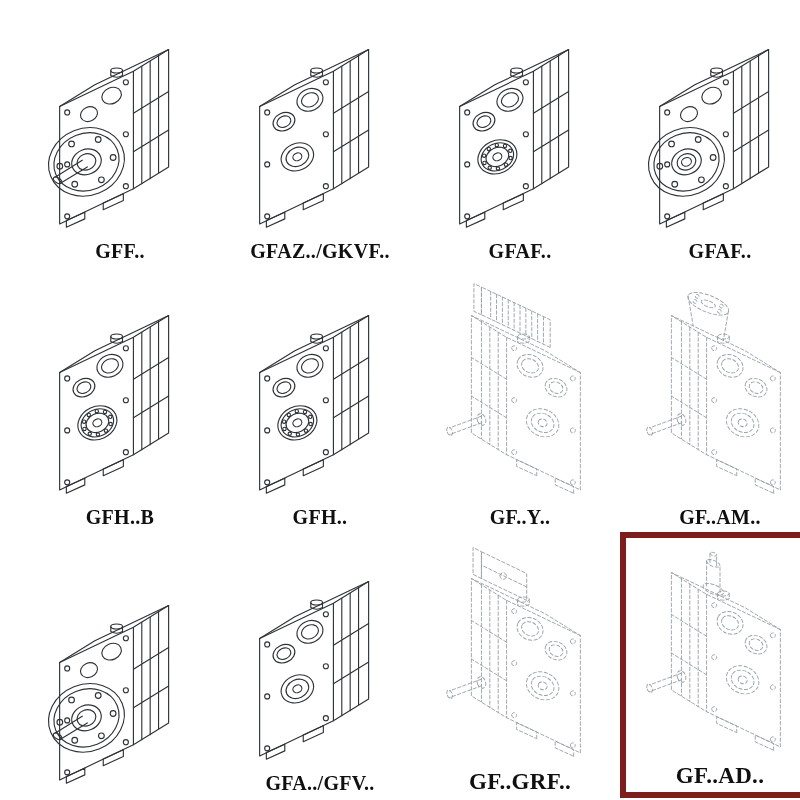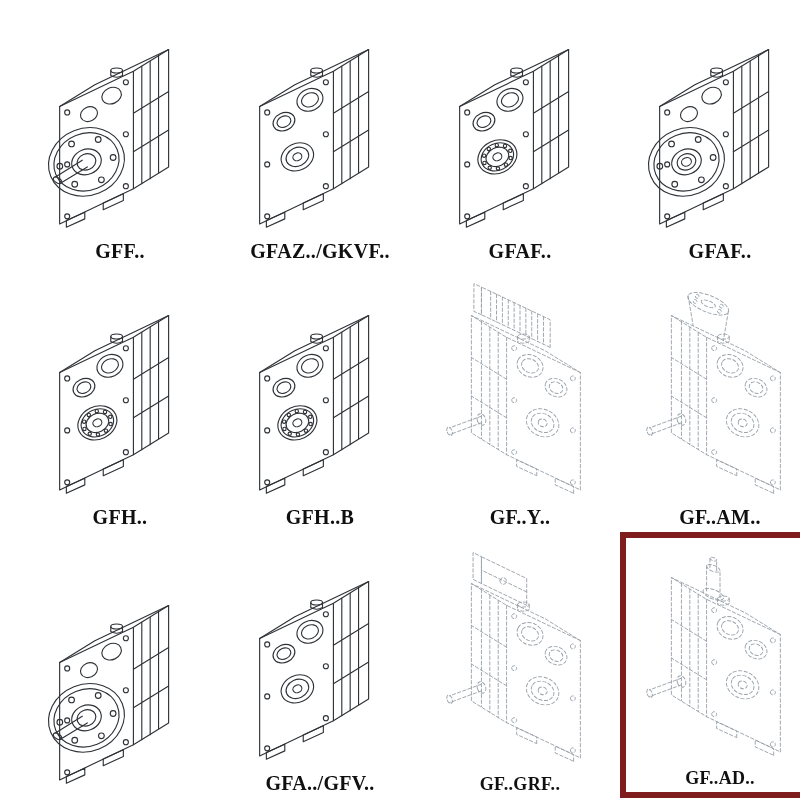--- a/index.html
+++ b/index.html
@@ -14,21 +14,21 @@
     display:flex;flex-direction:column;align-items:center;justify-content:flex-end;
     padding-bottom:3px;box-sizing:border-box;
   }
   .cell.bordered{border:6px solid #7f1d1d;}
   .art{width:182px;height:228px;display:flex;align-items:flex-end;justify-content:center;}
   .art svg{width:100%;height:100%;}
   .label{
     font-weight:bold;font-size:20px;color:#101010;letter-spacing:.3px;
     margin-top:1px;white-space:nowrap;
   }
-  .label-lg{font-size:18px;}
+  .label-lg{font-size:23px;}
 </style>
 </head>
 <body>
 
 <div class="grid">
 
   <div class="cell">
     <div class="art">
         <svg viewBox="0 -22 200 272" xmlns="http://www.w3.org/2000/svg" preserveAspectRatio="xMidYMax meet">
           <g fill="none" stroke="#2e3237" stroke-width="1.35" stroke-linejoin="round" stroke-linecap="round">
@@ -198,21 +198,21 @@
             <circle cx="73.7" cy="165.9" r="2"></circle>
             <circle cx="63.9" cy="165.0" r="2"></circle>
             <circle cx="57.6" cy="159.2" r="2"></circle>
             <circle cx="57.2" cy="150.6" r="2"></circle>
             <circle cx="62.8" cy="142.6" r="2"></circle>
             <circle cx="72.3" cy="138.1" r="2"></circle>
             <circle cx="82.1" cy="139.0" r="2"></circle>
           </g>
         </svg>
       </div>
-    <div class="label">GFH..</div>
+    <div class="label">GFH..B</div>
   </div>
 
   <div class="cell">
     <div class="art">
         <svg viewBox="0 -22 200 272" xmlns="http://www.w3.org/2000/svg" preserveAspectRatio="xMidYMax meet">
           <g fill="none" stroke="#2e3237" stroke-width="1.35" stroke-linejoin="round" stroke-linecap="round">
             <path d="M28,232 L28,92 L70,66 L158,24 L158,164 L116,190 Z"></path>
             <path d="M28,92 L116,50 L158,24 M116,50 L116,190"></path>
             <ellipse cx="96" cy="49" rx="7" ry="3"></ellipse>
             <path d="M89,49 L89,55 M103,49 L103,55 M89,55 Q96,59 103,55"></path>
@@ -238,21 +238,21 @@
             <circle cx="73.7" cy="165.9" r="2"></circle>
             <circle cx="63.9" cy="165.0" r="2"></circle>
             <circle cx="57.6" cy="159.2" r="2"></circle>
             <circle cx="57.2" cy="150.6" r="2"></circle>
             <circle cx="62.8" cy="142.6" r="2"></circle>
             <circle cx="72.3" cy="138.1" r="2"></circle>
             <circle cx="82.1" cy="139.0" r="2"></circle>
           </g>
         </svg>
       </div>
-    <div class="label">GFH..B</div>
+    <div class="label">GFH..</div>
   </div>
 
   <div class="cell">
     <div class="art">
         <svg viewBox="0 -22 200 272" xmlns="http://www.w3.org/2000/svg" preserveAspectRatio="xMidYMax meet">
           <g fill="none" stroke="#99a1a9" stroke-width="1.1" stroke-linejoin="round" stroke-linecap="round" stroke-dasharray="4 2.6">
             <g transform="translate(200 0) scale(-1 1)">
               <path d="M28,232 L28,92 L70,66 L158,24 L158,164 L116,190 Z"></path>
               <path d="M28,92 L116,50 L158,24 M116,50 L116,190"></path>
               <ellipse cx="96" cy="49" rx="7" ry="3"></ellipse>

